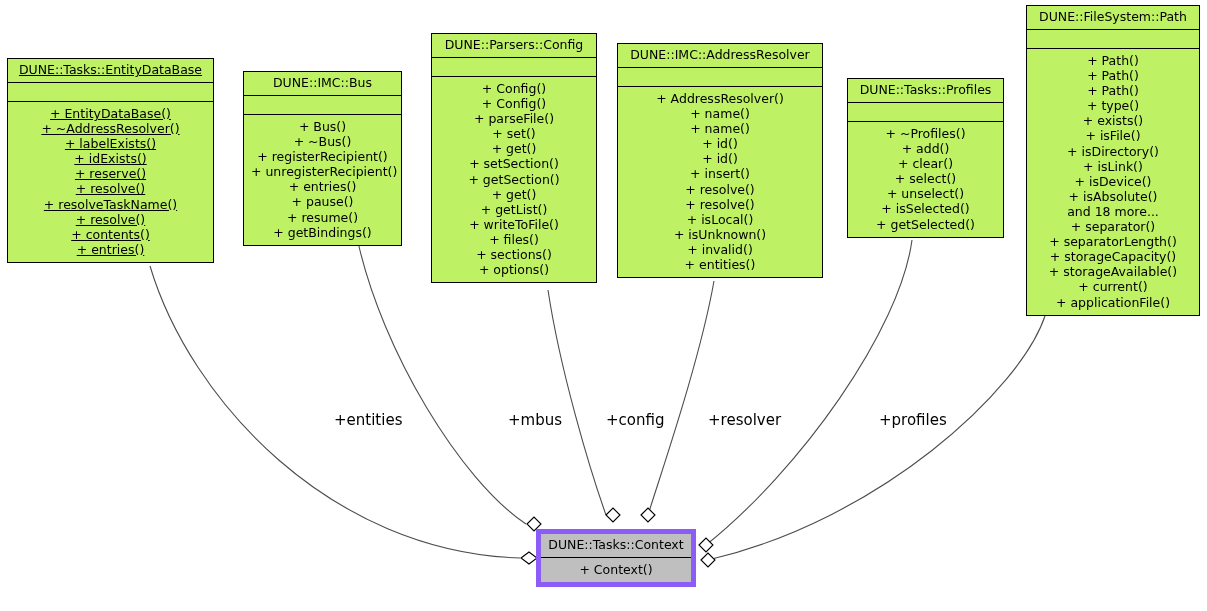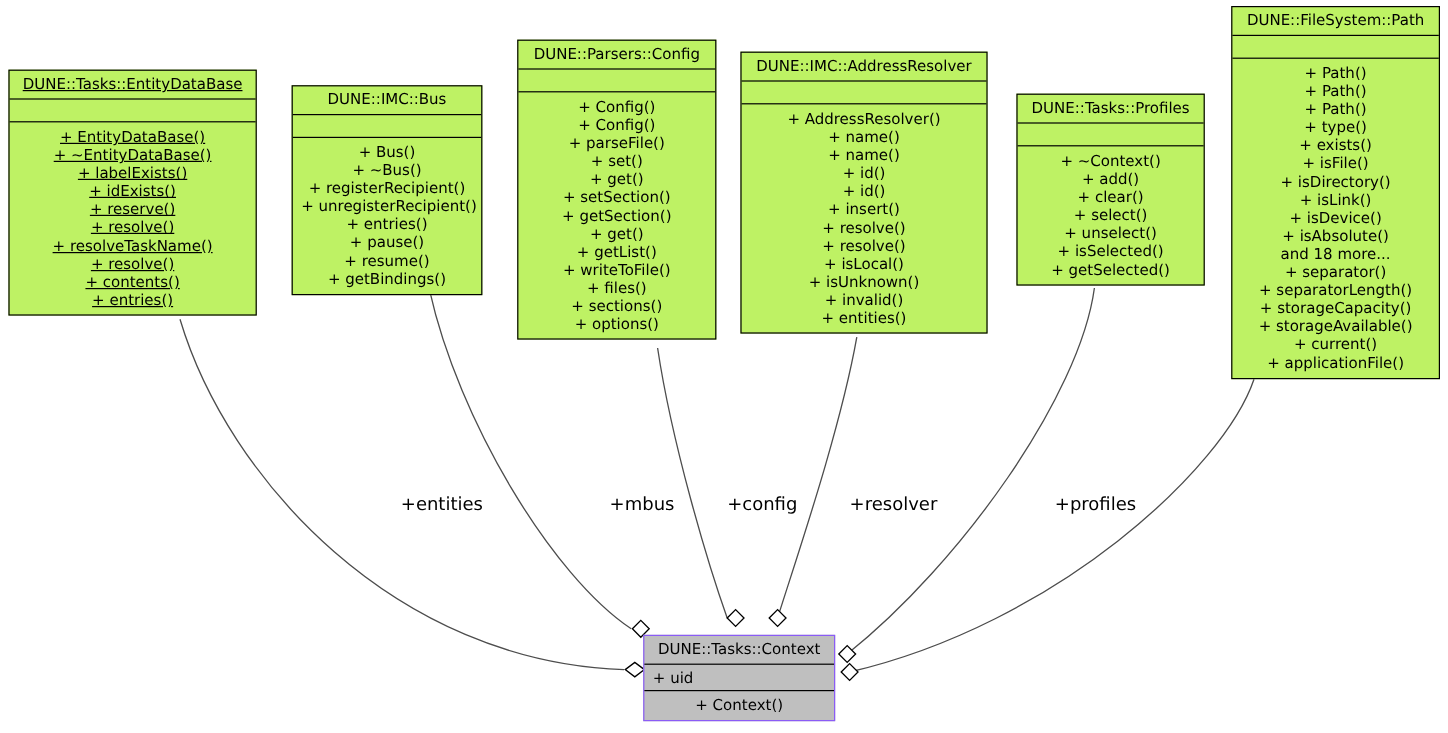--- a/index.html
+++ b/index.html
@@ -26,21 +26,21 @@
   }
   .umlbox {
     position: absolute;
     box-sizing: border-box;
     border: 1px solid #000000;
     background: #bef264;
     z-index: 5;
   }
   .umlbox.highlight {
     background: #bfbfbf;
-    border: 1px solid #8b5cf6;
+    border: 5px solid #8b5cf6;
   }
   .cls-title {
     box-sizing: border-box;
     text-align: center;
     font-size: 12.5px;
     color: #000000;
     padding: 4px 6px 5px 6px;
     border-bottom: 1px solid #000000;
     white-space: nowrap;
     line-height: 14px;
@@ -116,21 +116,21 @@
       <polygon points="699,545 706,538 713,545 706,552"></polygon>
       <polygon points="701,560 708,553 715,560 708,567"></polygon>
     </g>
   </svg>
 
   <div class="umlbox" style="left:7px; top:58px; width:207px;text-decoration:underline;">
     <div class="cls-title">DUNE::Tasks::EntityDataBase</div>
     <div class="cls-attrs empty"></div>
     <div class="cls-ops">
       <div class="row">+ EntityDataBase()</div>
-      <div class="row">+ ~EntityDataBase()</div>
+      <div class="row">+ ~AddressResolver()</div>
       <div class="row">+ labelExists()</div>
       <div class="row">+ idExists()</div>
       <div class="row">+ reserve()</div>
       <div class="row">+ resolve()</div>
       <div class="row">+ resolveTaskName()</div>
       <div class="row">+ resolve()</div>
       <div class="row">+ contents()</div>
       <div class="row">+ entries()</div>
     </div>
   </div>
@@ -186,21 +186,21 @@
       <div class="row">+ isUnknown()</div>
       <div class="row">+ invalid()</div>
       <div class="row">+ entities()</div>
     </div>
   </div>
 
   <div class="umlbox" style="left:847px; top:78px; width:157px;">
     <div class="cls-title">DUNE::Tasks::Profiles</div>
     <div class="cls-attrs empty"></div>
     <div class="cls-ops">
-      <div class="row">+ ~Context()</div>
+      <div class="row">+ ~Profiles()</div>
       <div class="row">+ add()</div>
       <div class="row">+ clear()</div>
       <div class="row">+ select()</div>
       <div class="row">+ unselect()</div>
       <div class="row">+ isSelected()</div>
       <div class="row">+ getSelected()</div>
     </div>
   </div>
 
   <div class="umlbox" style="left:1026px; top:5px; width:174px;">
@@ -222,23 +222,20 @@
       <div class="row">+ separatorLength()</div>
       <div class="row">+ storageCapacity()</div>
       <div class="row">+ storageAvailable()</div>
       <div class="row">+ current()</div>
       <div class="row">+ applicationFile()</div>
     </div>
   </div>
 
   <div class="umlbox highlight" style="left:536px; top:529px; width:160px;">
     <div class="cls-title">DUNE::Tasks::Context</div>
-    <div class="cls-attrs">
-      <div class="row">+ uid</div>
-    </div>
     <div class="cls-ops">
       <div class="row">+ Context()</div>
     </div>
   </div>
 
   <div class="edge-label" style="left:334px; top:413px;">+entities</div>
   <div class="edge-label" style="left:508px; top:413px;">+mbus</div>
   <div class="edge-label" style="left:606px; top:413px;">+config</div>
   <div class="edge-label" style="left:708px; top:413px;">+resolver</div>
   <div class="edge-label" style="left:879px; top:413px;">+profiles</div>

